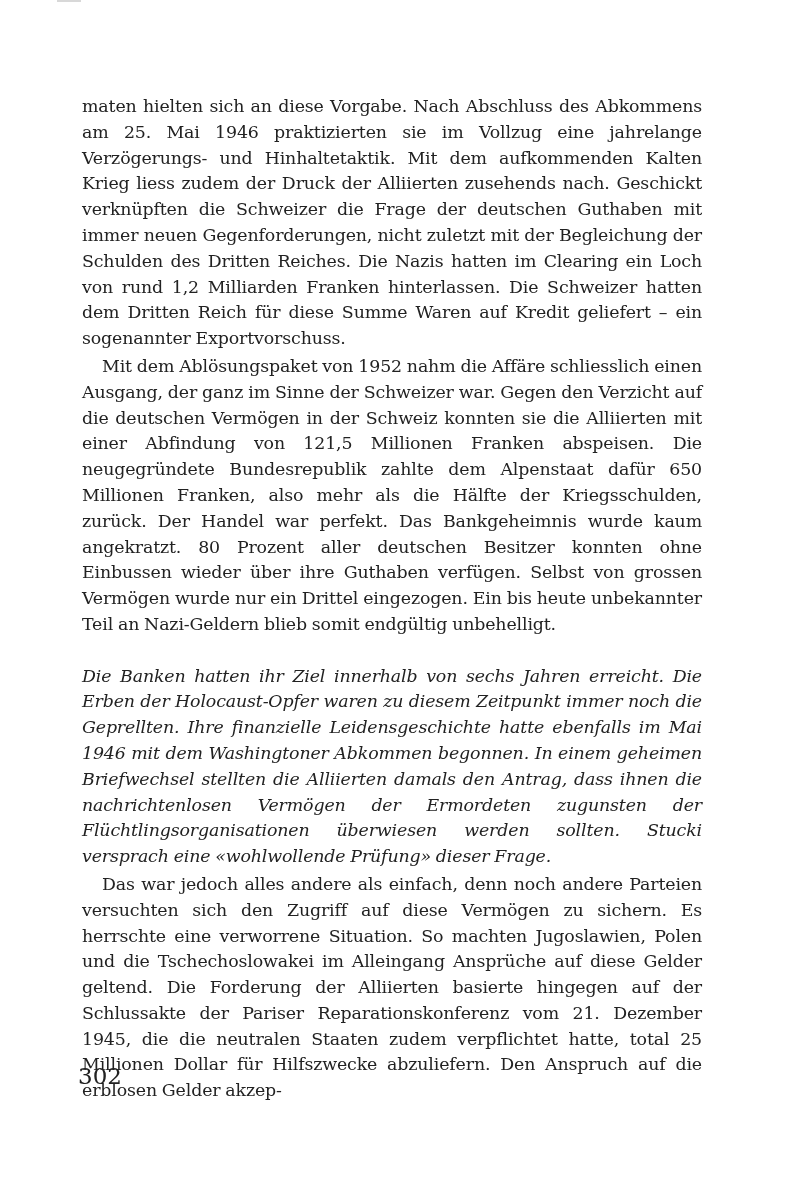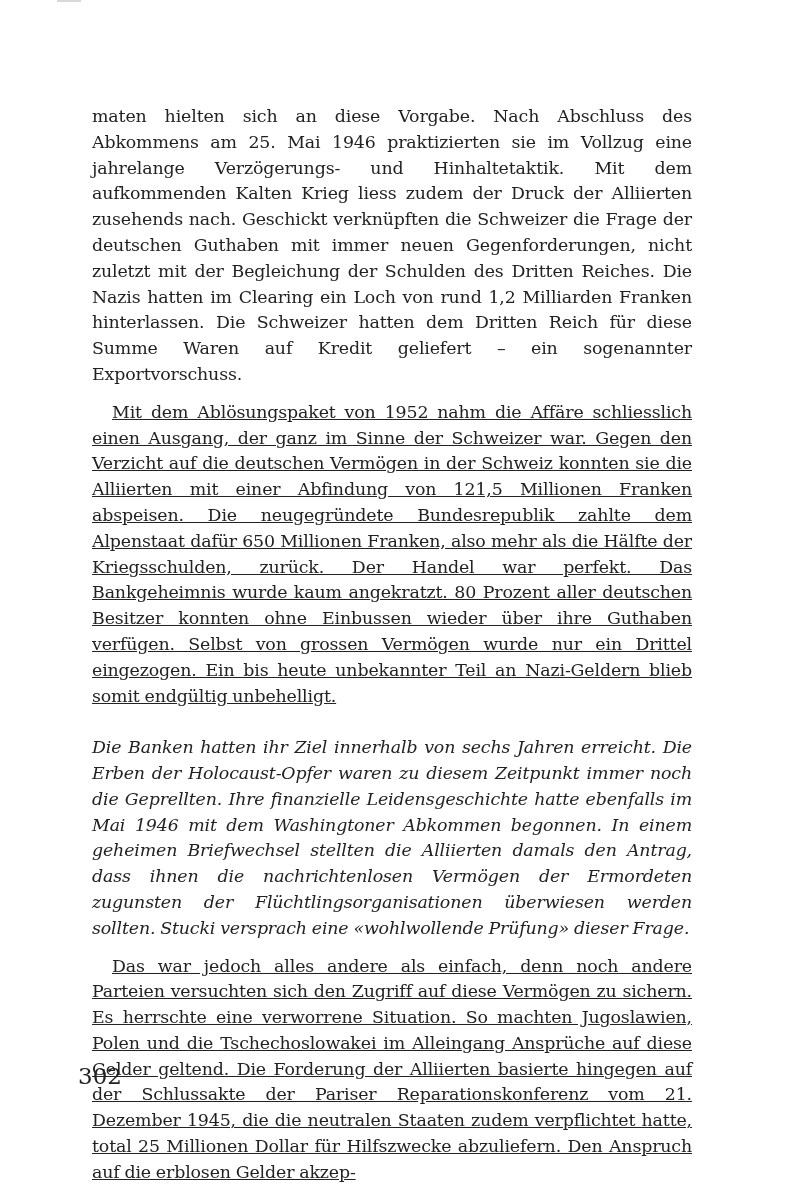--- a/index.html
+++ b/index.html
@@ -19,22 +19,22 @@
     position: absolute;
     left: 80px;
     top: 92px;
     width: 624px;
     font-size: 17.4px;
     line-height: 25.8px;
     text-align: justify;
     letter-spacing: -0.15px;
     word-spacing: -0.5px;
   }
-  .page-text p { margin: 12px; }
-  .page-text p.indent { text-indent: 20px; text-decoration: underline; }
+  .page-text p { margin: 2px; }
+  .page-text p.indent { text-indent: 20px; }
   .page-text p.section-start { margin-top: 25.8px; font-style: italic; }
   .page-number {
     position: absolute;
     left: 78px;
     top: 1064px;
     font-size: 23px;
     line-height: 24px;
   }
 </style>
 </head>

